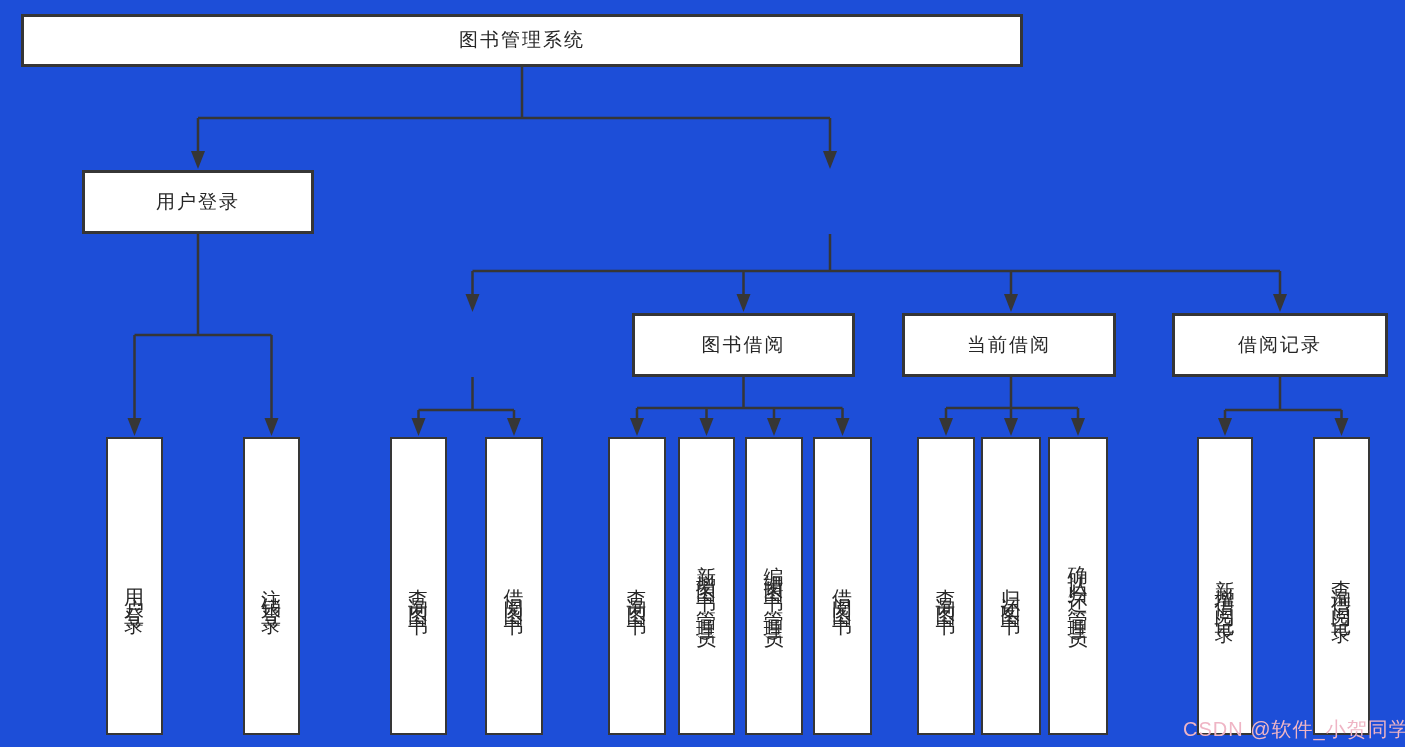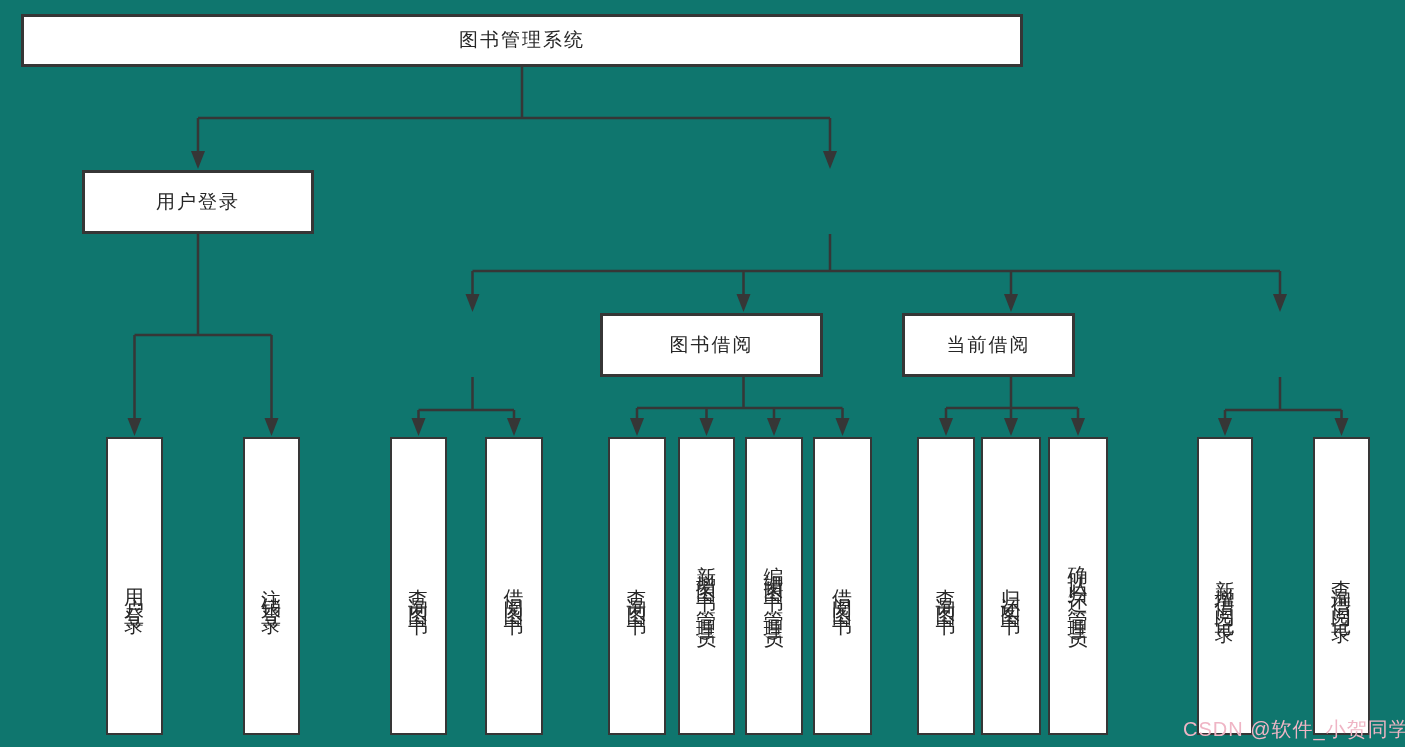--- a/index.html
+++ b/index.html
@@ -1,17 +1,17 @@
 <!DOCTYPE html>
 <html><head>
 <meta charset="utf-8">
 <style>
   html,body{margin:0;padding:0;background:#ffffff;}
   body{font-family:"Liberation Sans","DejaVu Sans",sans-serif;}
-  #canvas{position:relative;width:1405px;height:747px;background:#0f766e;overflow:hidden;}
+  #canvas{position:relative;width:1405px;height:747px;background:#1d4ed8;overflow:hidden;}
   svg.connectors{position:absolute;left:0;top:0;width:1405px;height:747px;}
   .box{
     position:absolute;box-sizing:border-box;
     border:3px solid #363636;background:#ffffff;
     display:flex;align-items:center;justify-content:center;
   }
   .box.leaf{border-width:2.5px;}
   .lbl{
     font-size:19px;color:#262626;letter-spacing:2px;line-height:1.2;
     white-space:nowrap;
@@ -66,25 +66,28 @@
   </svg>
 
   <div class="box" style="left:21px;top:14px;width:1002px;height:53px">
     <span class="lbl">图书管理系统</span>
   </div>
 
   <div class="box" style="left:82px;top:170px;width:232px;height:64px">
     <span class="lbl">用户登录</span>
   </div>
 
-  <div class="box" style="left:600px;top:313px;width:223px;height:64px">
+  <div class="box" style="left:632px;top:313px;width:223px;height:64px">
     <span class="lbl">图书借阅</span>
   </div>
-  <div class="box" style="left:902px;top:313px;width:173px;height:64px">
+  <div class="box" style="left:902px;top:313px;width:214px;height:64px">
     <span class="lbl">当前借阅</span>
+  </div>
+  <div class="box" style="left:1172px;top:313px;width:216px;height:64px">
+    <span class="lbl">借阅记录</span>
   </div>
 
   <div class="box leaf" style="left:106px;top:437px;width:57px;height:298px">
     <span class="lbl">用户登录</span>
   </div>
   <div class="box leaf" style="left:243px;top:437px;width:57px;height:298px">
     <span class="lbl">注销登录</span>
   </div>
 
   <div class="box leaf" style="left:390px;top:437px;width:57px;height:298px">

